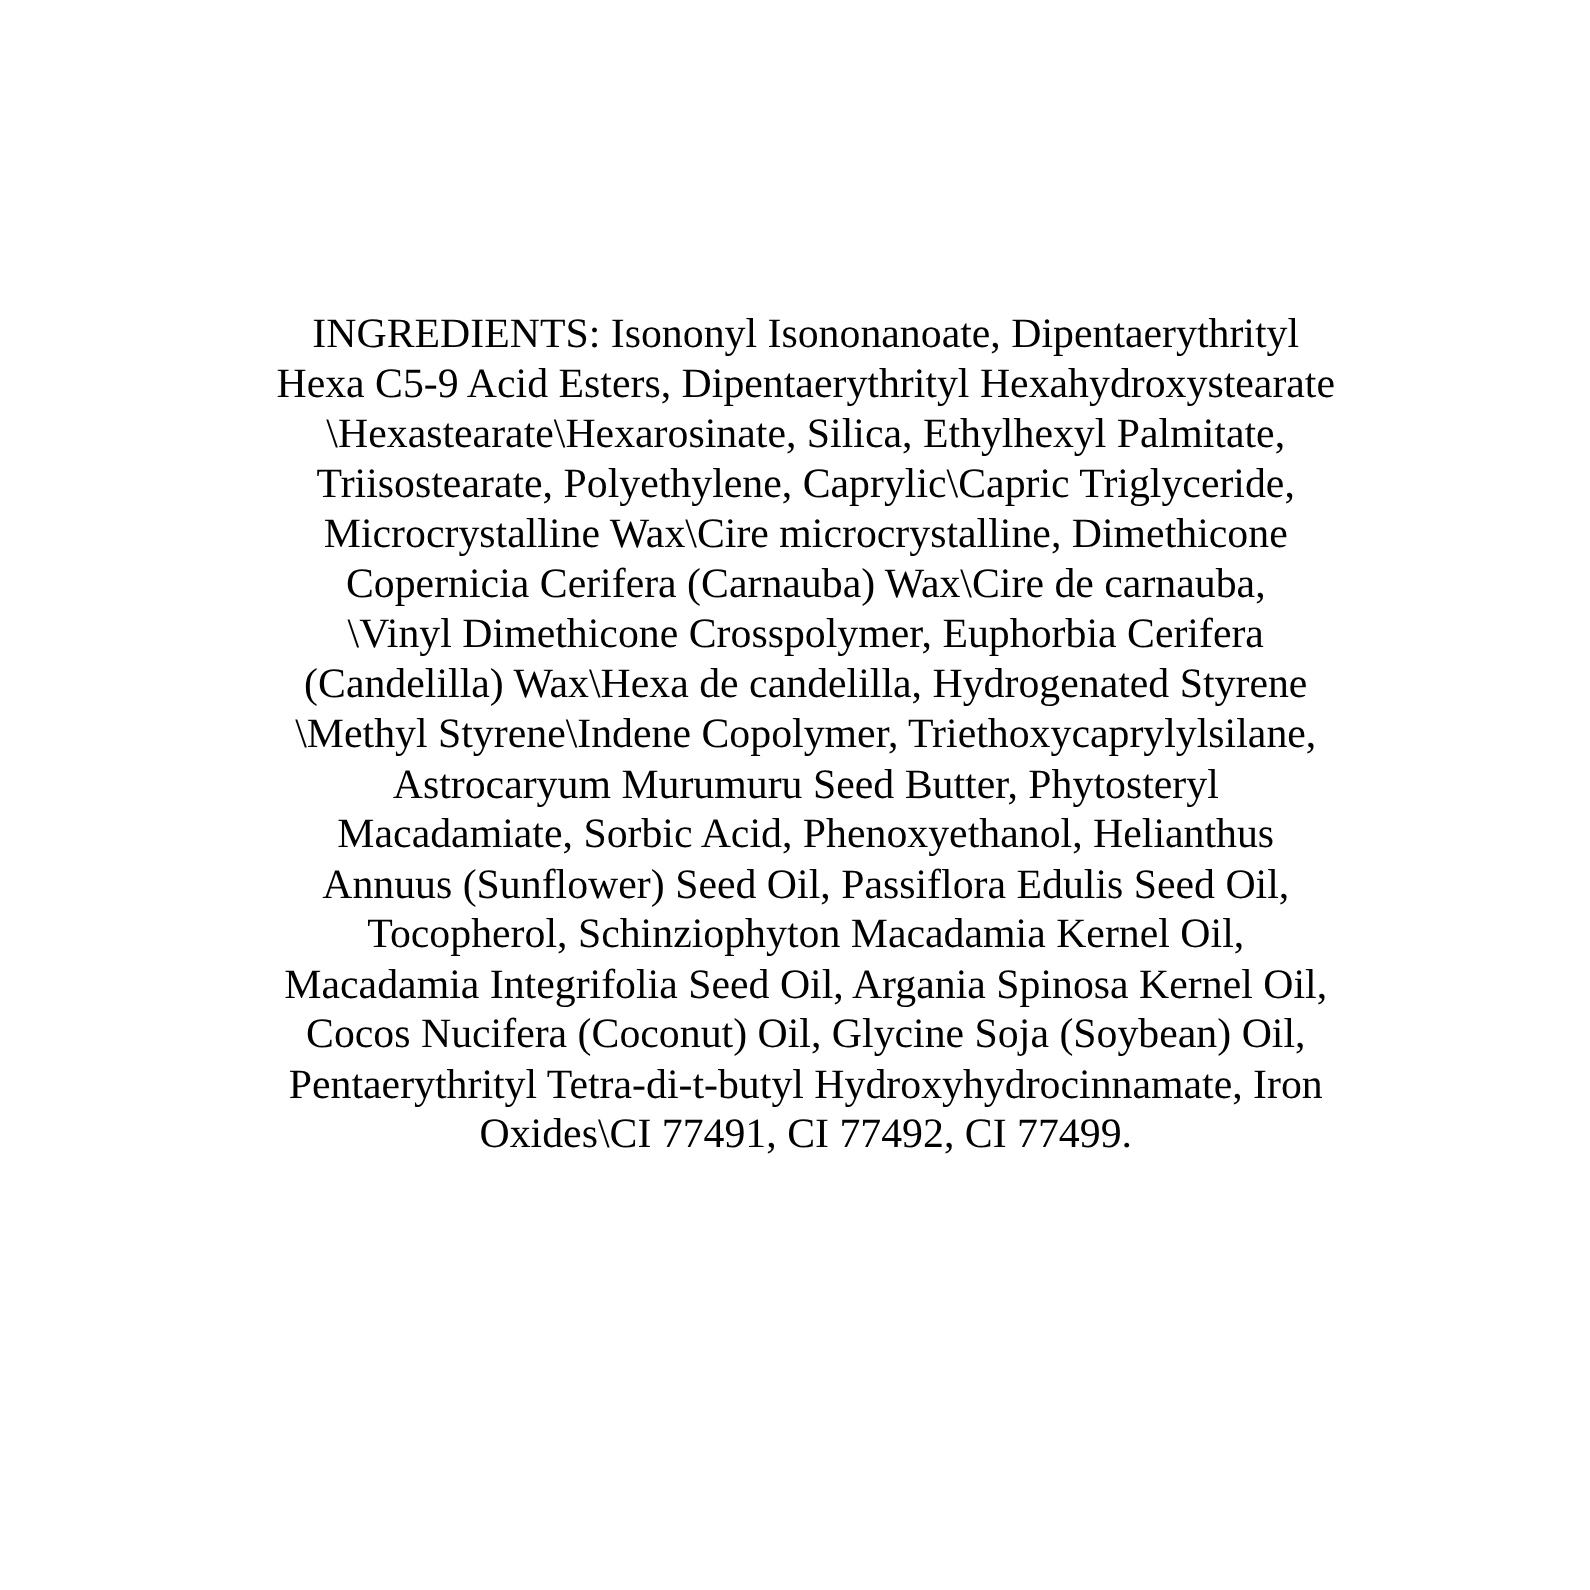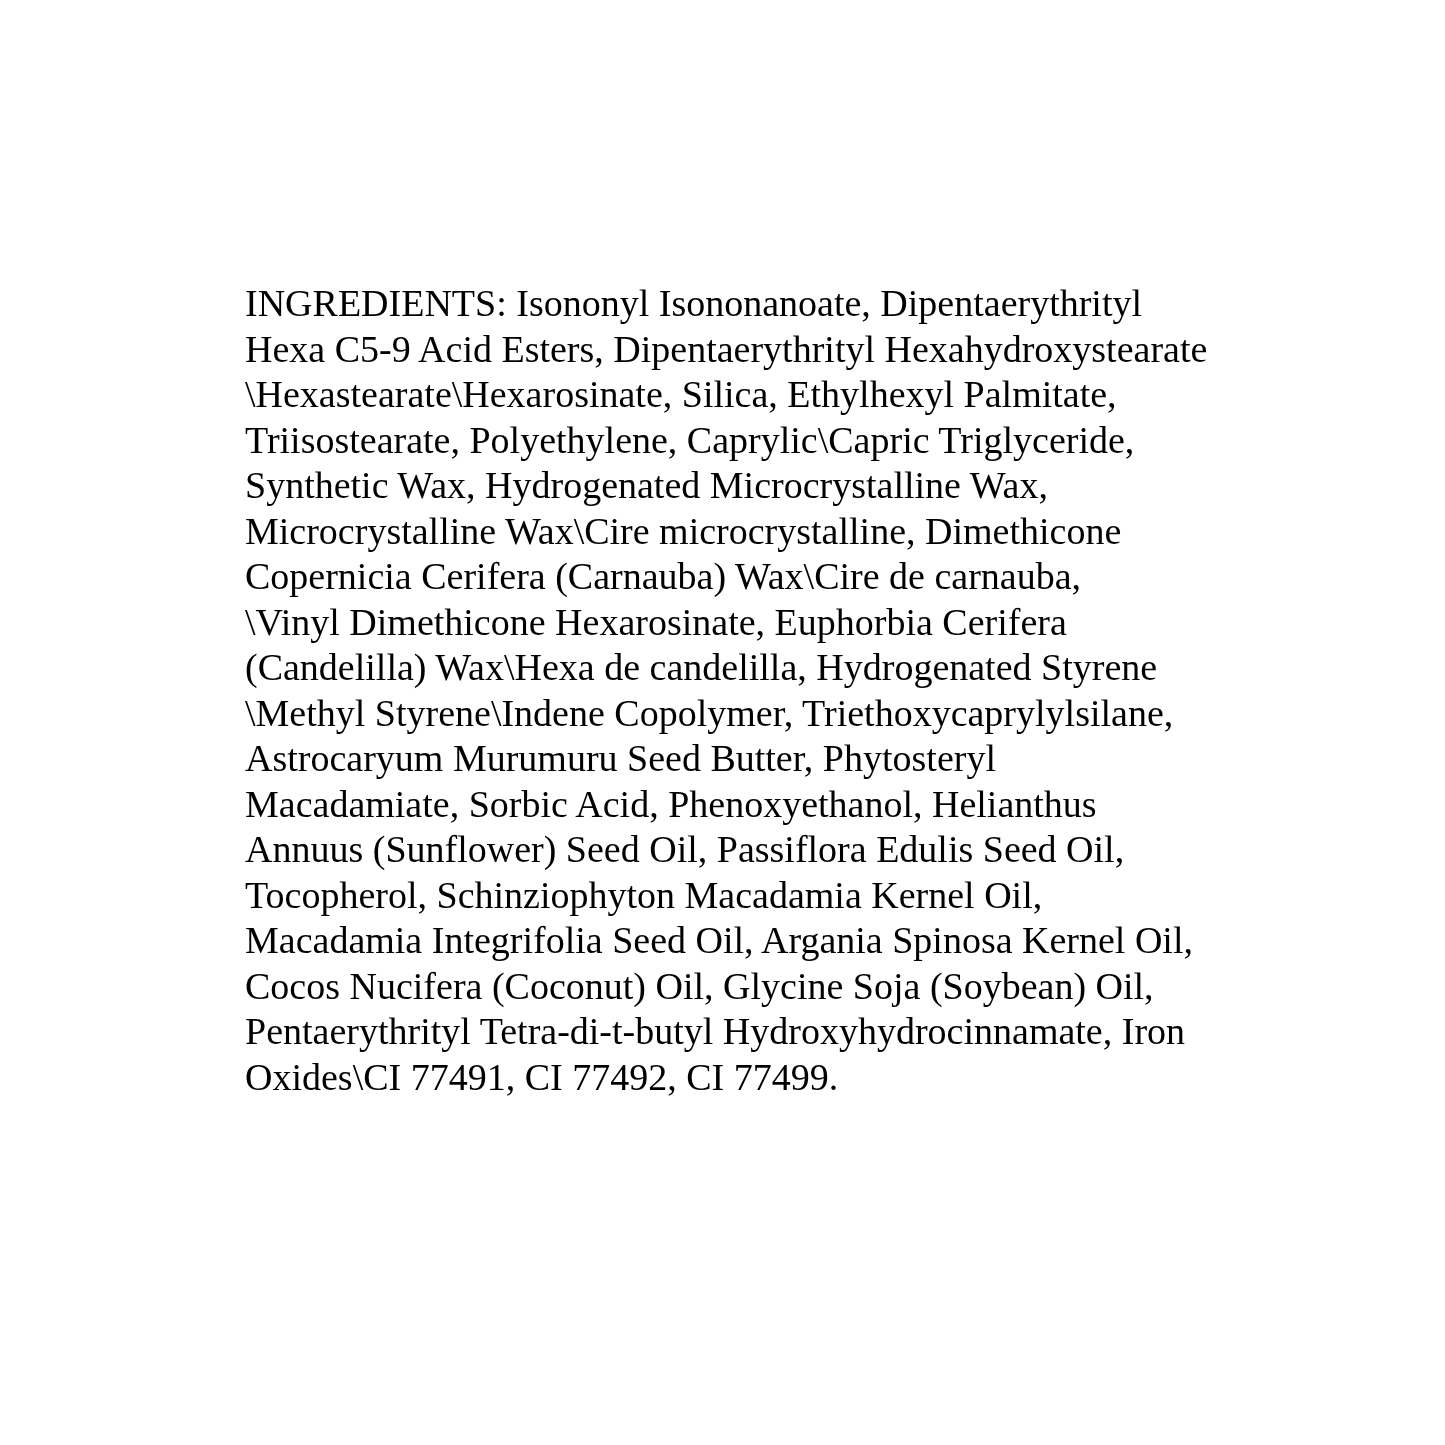--- a/index.html
+++ b/index.html
@@ -25,35 +25,35 @@
     top: 281px;
     width: 975px;
     color: #000000;
     font-size: 38px;
     line-height: 45.5px;
     font-weight: 400;
     letter-spacing: 0;
   }
   .ingredients-line {
     white-space: nowrap;
+    text-align: center;
   }
 </style>
 </head>
 <body>
 
 <div class="page">
   <div class="ingredients-block">
     <div class="ingredients-line">INGREDIENTS: Isononyl Isononanoate, Dipentaerythrityl</div>
     <div class="ingredients-line">Hexa C5-9 Acid Esters, Dipentaerythrityl Hexahydroxystearate</div>
     <div class="ingredients-line">\Hexastearate\Hexarosinate, Silica, Ethylhexyl Palmitate,</div>
     <div class="ingredients-line">Triisostearate, Polyethylene, Caprylic\Capric Triglyceride,</div>
-    <div class="ingredients-line">Synthetic Wax, Hydrogenated Microcrystalline Wax,</div>
     <div class="ingredients-line">Microcrystalline Wax\Cire microcrystalline, Dimethicone</div>
     <div class="ingredients-line">Copernicia Cerifera (Carnauba) Wax\Cire de carnauba,</div>
-    <div class="ingredients-line">\Vinyl Dimethicone Hexarosinate, Euphorbia Cerifera</div>
+    <div class="ingredients-line">\Vinyl Dimethicone Crosspolymer, Euphorbia Cerifera</div>
     <div class="ingredients-line">(Candelilla) Wax\Hexa de candelilla, Hydrogenated Styrene</div>
     <div class="ingredients-line">\Methyl Styrene\Indene Copolymer, Triethoxycaprylylsilane,</div>
     <div class="ingredients-line">Astrocaryum Murumuru Seed Butter, Phytosteryl</div>
     <div class="ingredients-line">Macadamiate, Sorbic Acid, Phenoxyethanol, Helianthus</div>
     <div class="ingredients-line">Annuus (Sunflower) Seed Oil, Passiflora Edulis Seed Oil,</div>
     <div class="ingredients-line">Tocopherol, Schinziophyton Macadamia Kernel Oil,</div>
     <div class="ingredients-line">Macadamia Integrifolia Seed Oil, Argania Spinosa Kernel Oil,</div>
     <div class="ingredients-line">Cocos Nucifera (Coconut) Oil, Glycine Soja (Soybean) Oil,</div>
     <div class="ingredients-line">Pentaerythrityl Tetra-di-t-butyl Hydroxyhydrocinnamate, Iron</div>
     <div class="ingredients-line">Oxides\CI 77491, CI 77492, CI 77499.</div>

